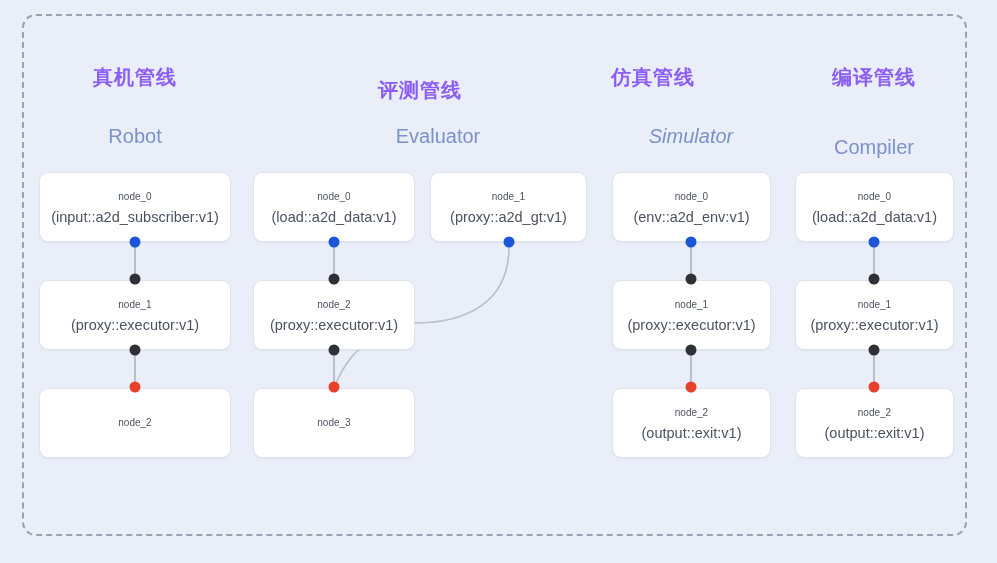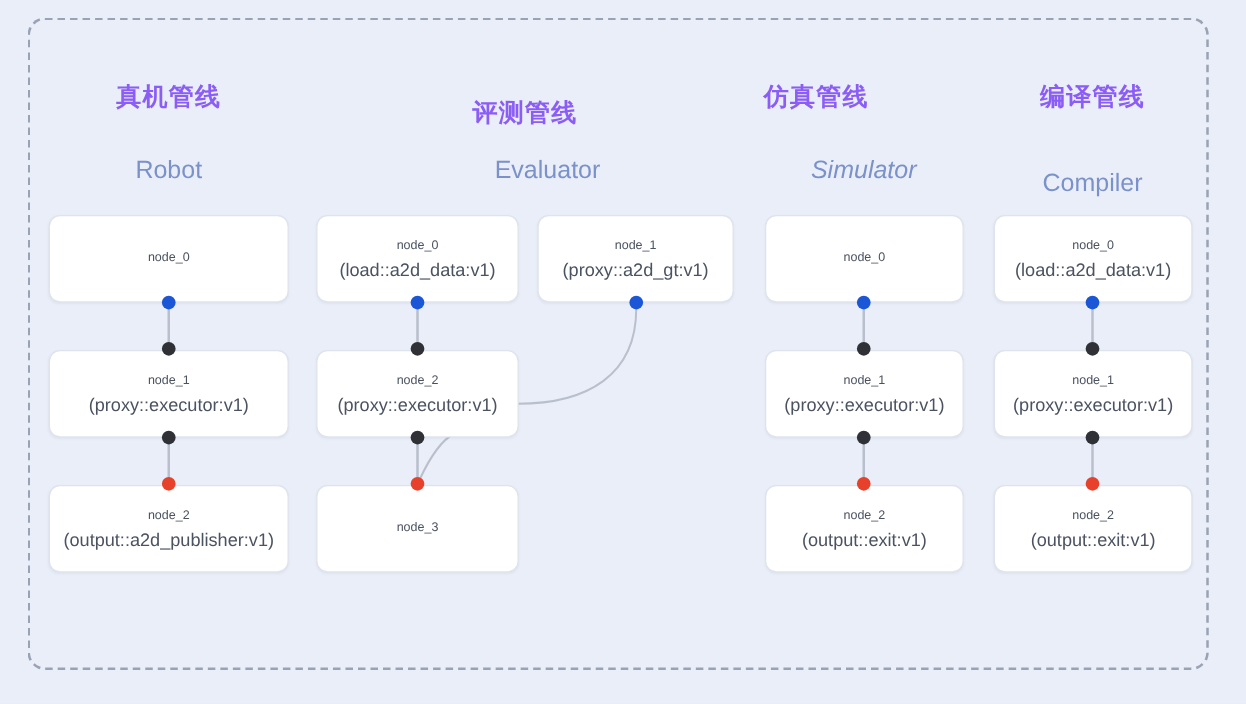--- a/index.html
+++ b/index.html
@@ -101,28 +101,28 @@
       <path d="M 363 347 C 352 353 343 368 336 383" fill="none" stroke="#b9bfcc" stroke-width="1.6"></path>
     </svg>
 
   <div id="columns-root">
       <div class="col-title-cn" style="left: 135px; top: 64px;">真机管线</div>
       <div class="col-title-en" style="left: 135px; top: 125px;">Robot</div>
       <div class="edge-line" style="left: 135px; top: 242px; height: 37px;"></div>
       <div class="edge-line" style="left: 135px; top: 350px; height: 37px;"></div>
       <div class="node-box" style="left: 39px; top: 172px; width: 192px;">
         <div class="node-name">node_0</div>
+        <div class="node-sig">(input::a2d_subscriber:v1)</div>
       </div>
       <div class="node-box" style="left: 39px; top: 280px; width: 192px;">
         <div class="node-name">node_1</div>
         <div class="node-sig">(proxy::executor:v1)</div>
       </div>
       <div class="node-box" style="left: 39px; top: 388px; width: 192px;">
         <div class="node-name">node_2</div>
-        <div class="node-sig">(output::a2d_publisher:v1)</div>
       </div>
       <div class="port port-out-blue" style="left: 135px; top: 242px;"></div>
       <div class="port port-black" style="left: 135px; top: 279px;"></div>
       <div class="port port-black" style="left: 135px; top: 350px;"></div>
       <div class="port port-red" style="left: 135px; top: 387px;"></div>
       <div class="col-title-cn" style="left: 420px; top: 77px; text-align: right;">评测管线</div>
       <div class="col-title-en" style="left: 438px; top: 125px;">Evaluator</div>
       <div class="edge-line" style="left: 334px; top: 242px; height: 37px;"></div>
       <div class="edge-line" style="left: 334px; top: 350px; height: 37px;"></div>
       <div class="node-box" style="left: 253px; top: 172px; width: 162px;">
@@ -144,20 +144,21 @@
       <div class="port port-out-blue" style="left: 509px; top: 242px;"></div>
       <div class="port port-black" style="left: 334px; top: 279px;"></div>
       <div class="port port-black" style="left: 334px; top: 350px;"></div>
       <div class="port port-red" style="left: 334px; top: 387px;"></div>
       <div class="col-title-cn" style="left: 653px; top: 64px;">仿真管线</div>
       <div class="col-title-en" style="left: 691px; top: 125px; font-style: italic;">Simulator</div>
       <div class="edge-line" style="left: 691px; top: 242px; height: 37px;"></div>
       <div class="edge-line" style="left: 691px; top: 350px; height: 37px;"></div>
       <div class="node-box" style="left: 612px; top: 172px; width: 159px;">
         <div class="node-name">node_0</div>
+        <div class="node-sig">(env::a2d_env:v1)</div>
       </div>
       <div class="node-box" style="left: 612px; top: 280px; width: 159px;">
         <div class="node-name">node_1</div>
         <div class="node-sig">(proxy::executor:v1)</div>
       </div>
       <div class="node-box" style="left: 612px; top: 388px; width: 159px;">
         <div class="node-name">node_2</div>
         <div class="node-sig">(output::exit:v1)</div>
       </div>
       <div class="port port-out-blue" style="left: 691px; top: 242px;"></div>

